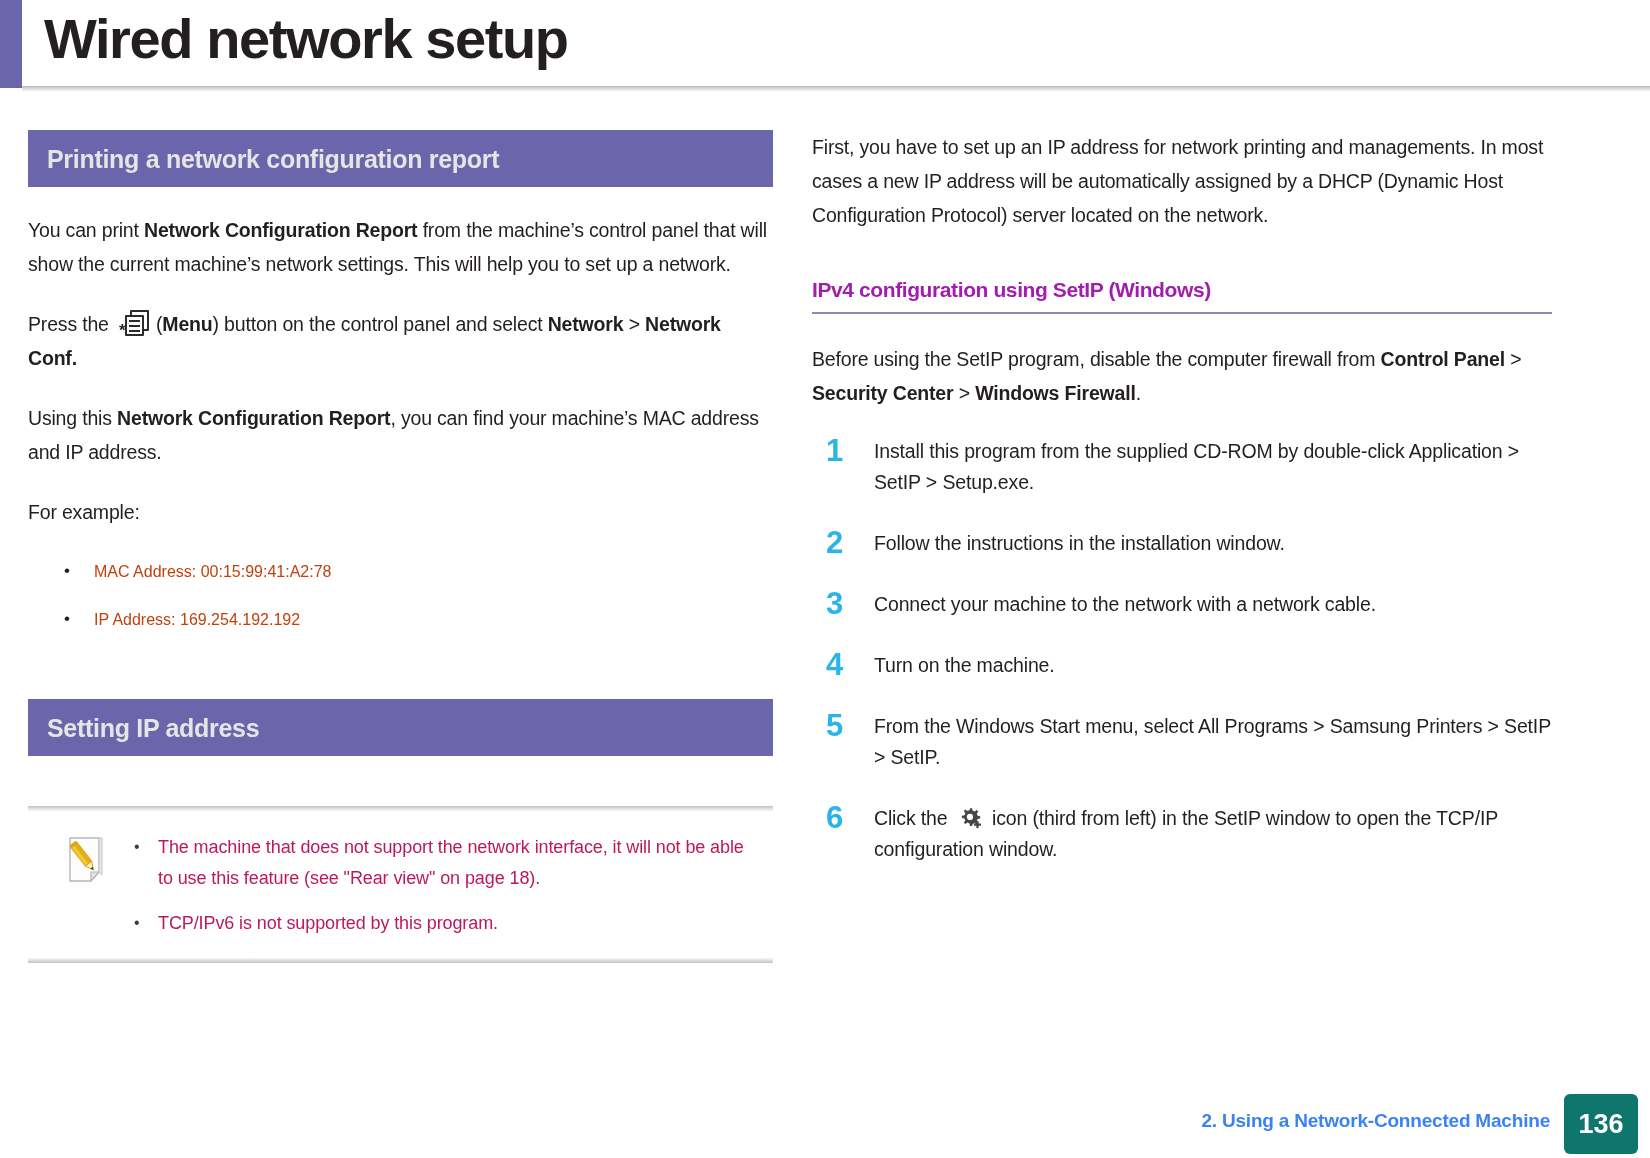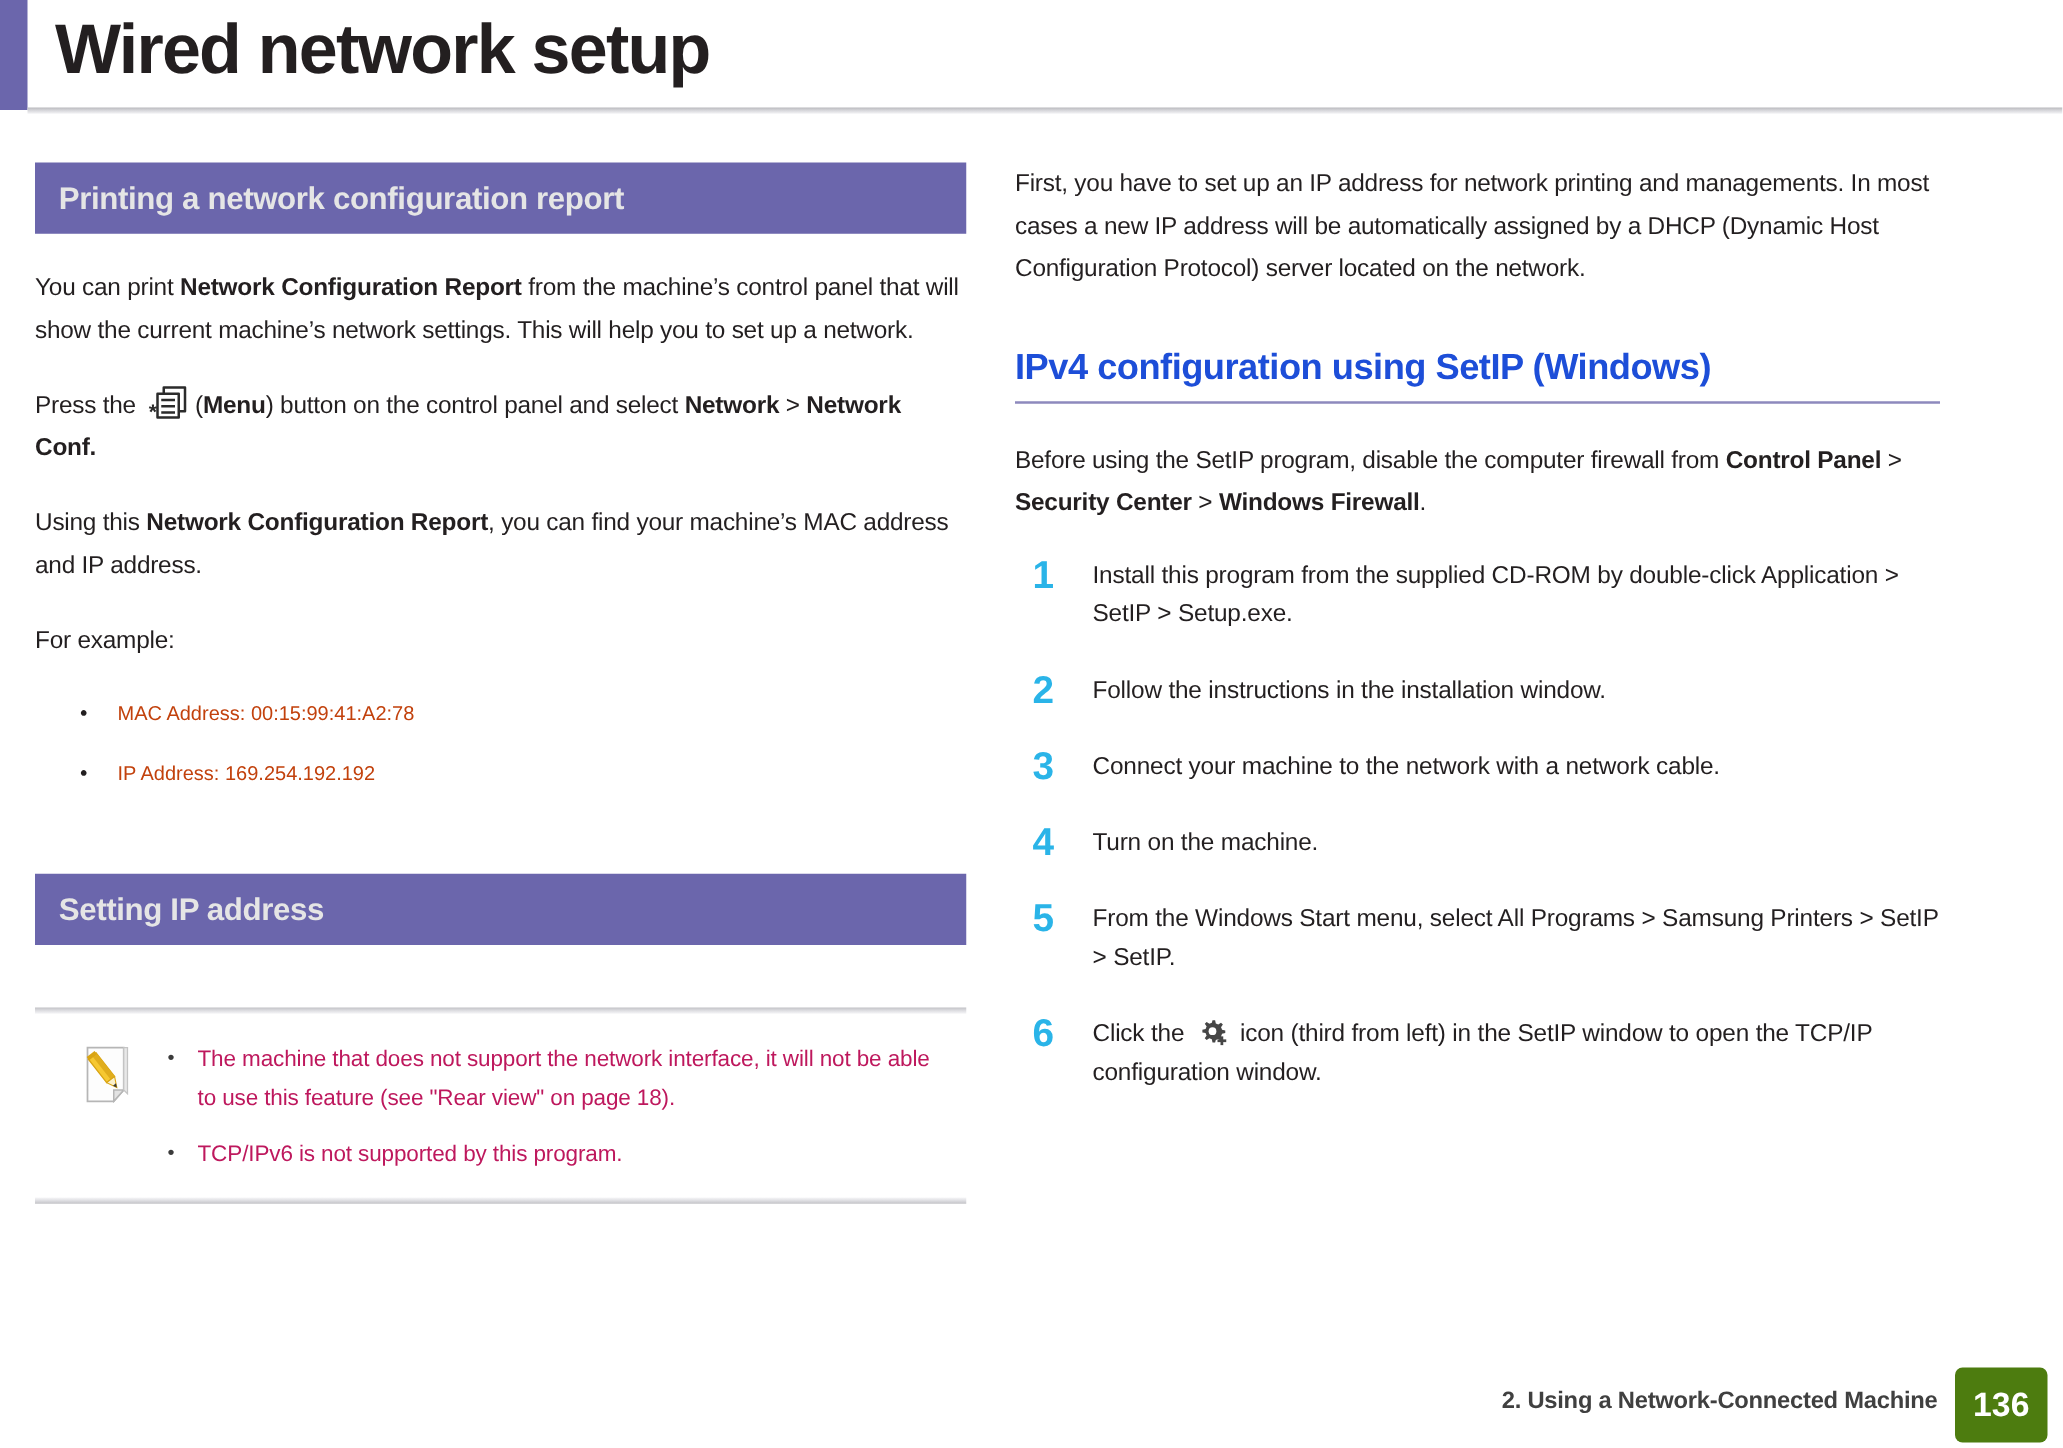--- a/index.html
+++ b/index.html
@@ -180,23 +180,23 @@
   .note-item::before {
     content: "\2022";
     position: absolute;
     left: 4px; top: -1px;
     font-size: 16px;
     color: #3b3b3b;
   }
 
   
   .sub-heading {
-    font-size: 29px;
-    font-weight: bold;
-    color: #1d4ed8;
+    font-size: 21px;
+    font-weight: bold;
+    color: #a21caf;
     letter-spacing: -0.4px;
     margin: 46px 0 0 0;
   }
   .sub-heading-rule {
     width: 740px; height: 1.5px;
     background: #8d89bd;
     margin: 10px 0 28px 0;
   }
 
   
@@ -228,29 +228,29 @@
     position: absolute;
     left: 0; bottom: 14px;
     width: 1650px;
     height: 46px;
   }
   .footer-text {
     position: absolute;
     right: 100px; top: 12px;
     font-size: 19px;
     font-weight: bold;
-    color: #404040;
+    color: #3b82f6;
     letter-spacing: -0.2px;
     white-space: nowrap;
   }
   .footer-badge {
     position: absolute;
     right: 12px; top: -4px;
     width: 74px; height: 60px;
-    background: #4d7c0f;
+    background: #0f766e;
     border-radius: 6px;
     color: #ffffff;
     font-size: 27px;
     font-weight: bold;
     display: flex;
     align-items: center;
     justify-content: center;
   }
 </style>
 </head>

